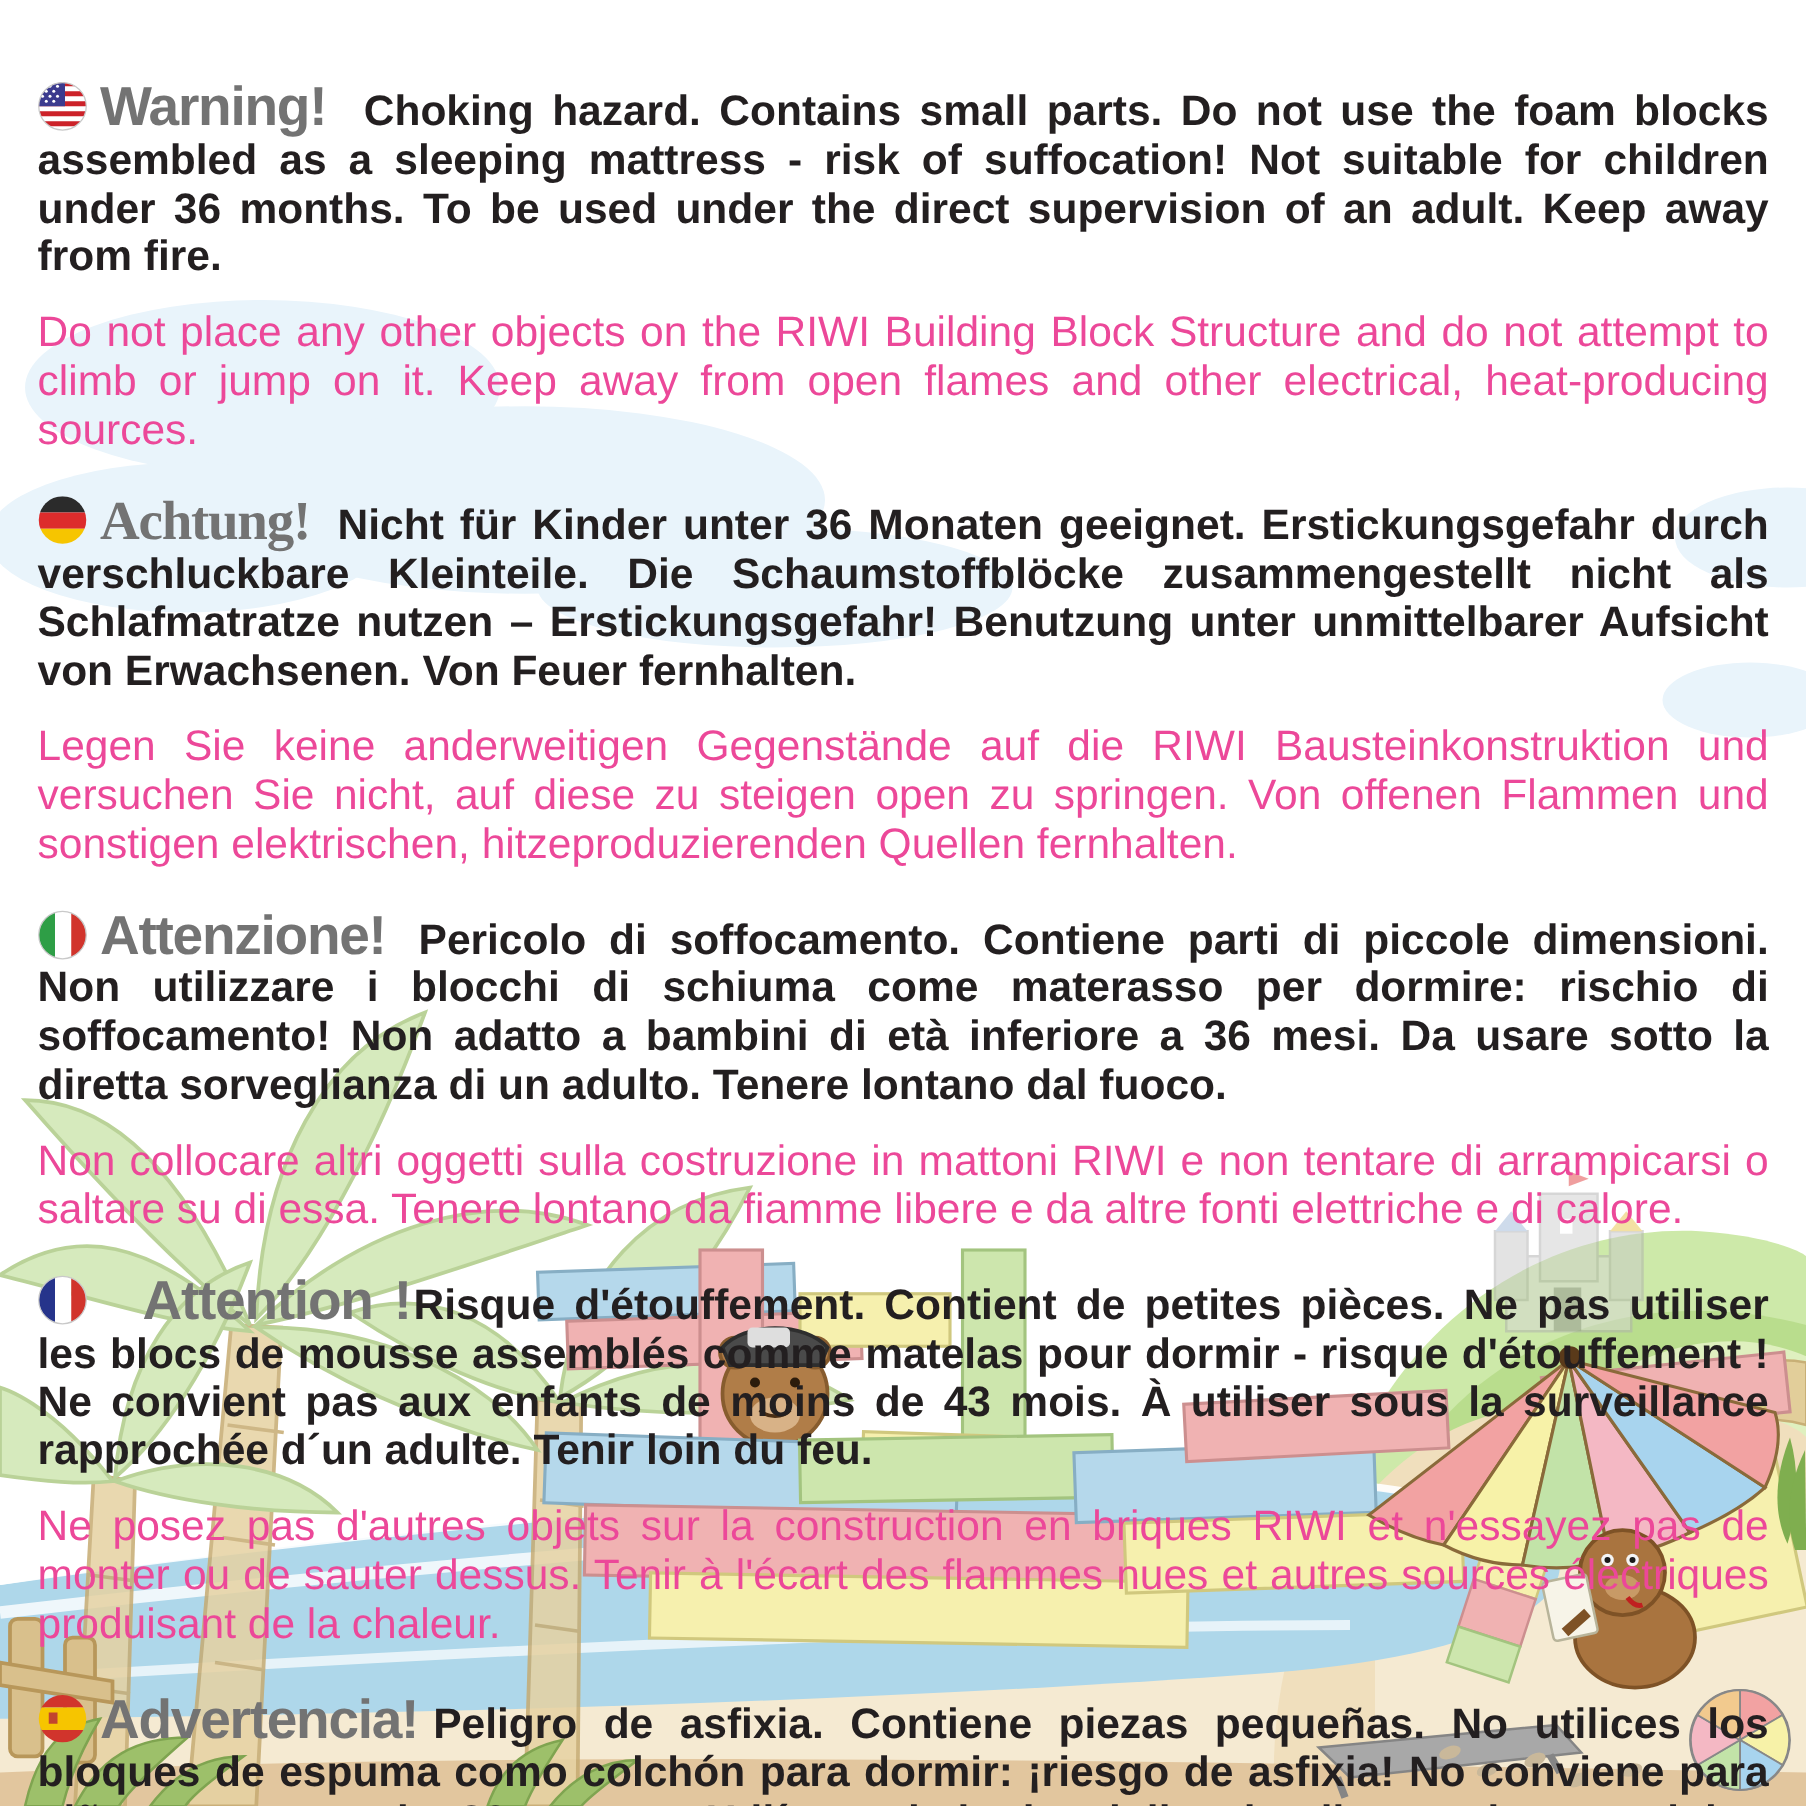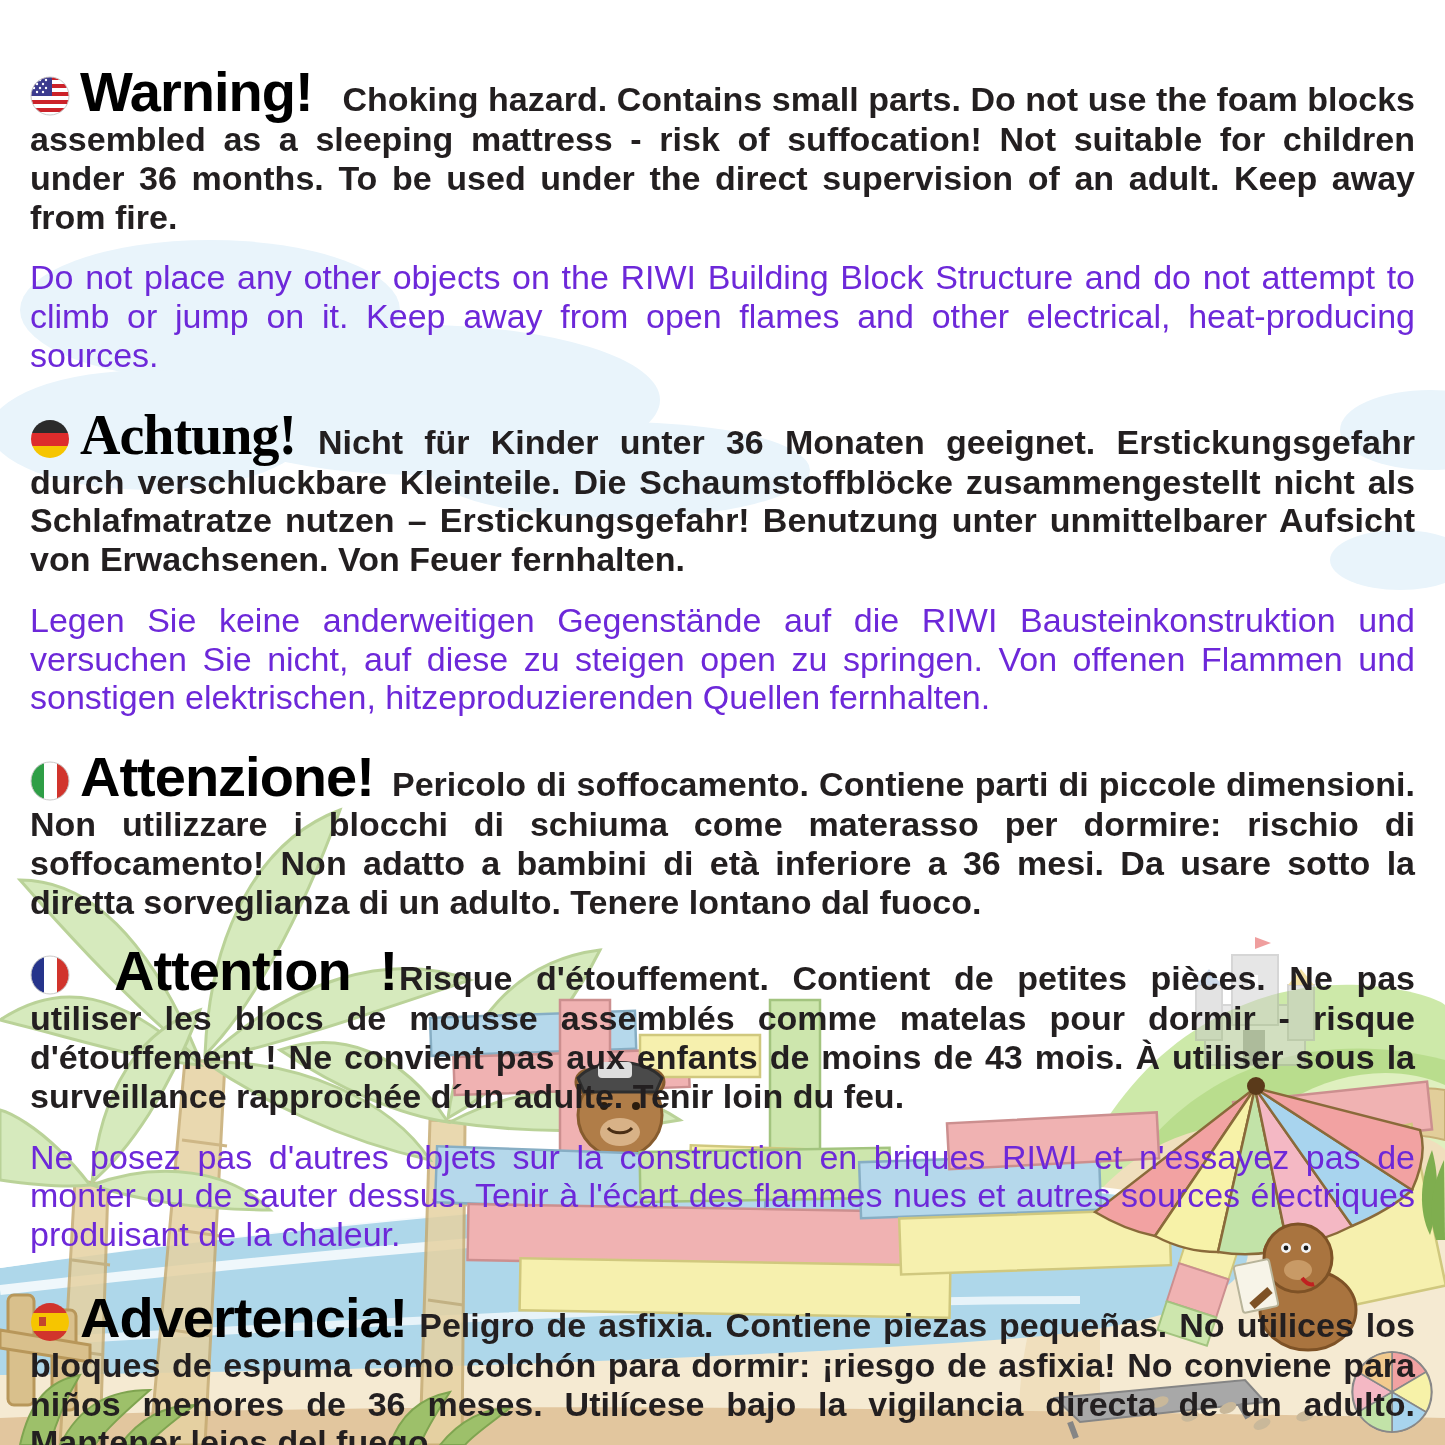--- a/index.html
+++ b/index.html
@@ -14,24 +14,24 @@
     position:absolute;left:0;top:0;width:1445px;height:1445px;
     padding:64px 30px 0 30px;box-sizing:border-box;
   }
   p{margin:0;}
   .warn{
     font-size:34px;font-weight:bold;line-height:1.14;
     text-align:justify;color:#231f20;margin-bottom:22px;
   }
   .bodyp{
     font-size:34px;font-weight:normal;line-height:1.14;
-    text-align:justify;color:#6d28d9;margin-bottom:32px;
+    text-align:justify;color:#ec4899;margin-bottom:32px;
   }
   .heading{
-    color:#000000;font-size:56px;font-weight:bold;line-height:1;
+    color:#737373;font-size:44px;font-weight:bold;line-height:1;
     letter-spacing:-1px;
   }
   .hsp-en{margin-right:30px;}
   .hsp-de{margin-right:22px;font-family:Liberation Serif, serif;}
   .hsp-it{margin-right:8px;}
   .hsp-fr{margin-right:2px;margin-left:34px;}
   .hsp-es{margin-right:12px;}
   .flag{
     display:inline-block;width:40px;height:40px;vertical-align:-5px;margin-right:10px;
   }
@@ -282,20 +282,21 @@
             </clipPath>
           </defs>
       <g clip-path="url(#cit)">
         <rect x="1" width="13" height="40" fill="#2e9e46"></rect>
             <rect x="14" width="13" height="40" fill="#ffffff"></rect>
             <rect x="27" width="13" height="40" fill="#d1342c"></rect>
       </g>
       <circle cx="20" cy="20" r="19" fill="none" stroke="#c9c9c9" stroke-width="1"></circle>
     </svg></span><span class="heading hsp-it">Attenzione!</span> <span>Pericolo di soffocamento. Contiene parti di piccole dimensioni. Non utilizzare i blocchi di schiuma come materasso per dormire: rischio di soffocamento! Non adatto a bambini di età inferiore a 36 mesi.  Da usare sotto la diretta sorveglianza di un adulto. Tenere lontano dal fuoco.</span>
   </p>
+  <p class="bodyp">Non collocare altri oggetti sulla costruzione in mattoni RIWI e non tentare di arrampicarsi o saltare su di essa. Tenere lontano da fiamme libere e da altre fonti elettriche e di calore.</p>
 
   <p class="warn">
     <span class="flag"><svg viewBox="0 0 40 40">
       <defs>
             <clipPath id="cfr">
               <circle cx="20" cy="20" r="19"></circle>
             </clipPath>
           </defs>
       <g clip-path="url(#cfr)">
         <rect x="1" width="13" height="40" fill="#26348b"></rect>

